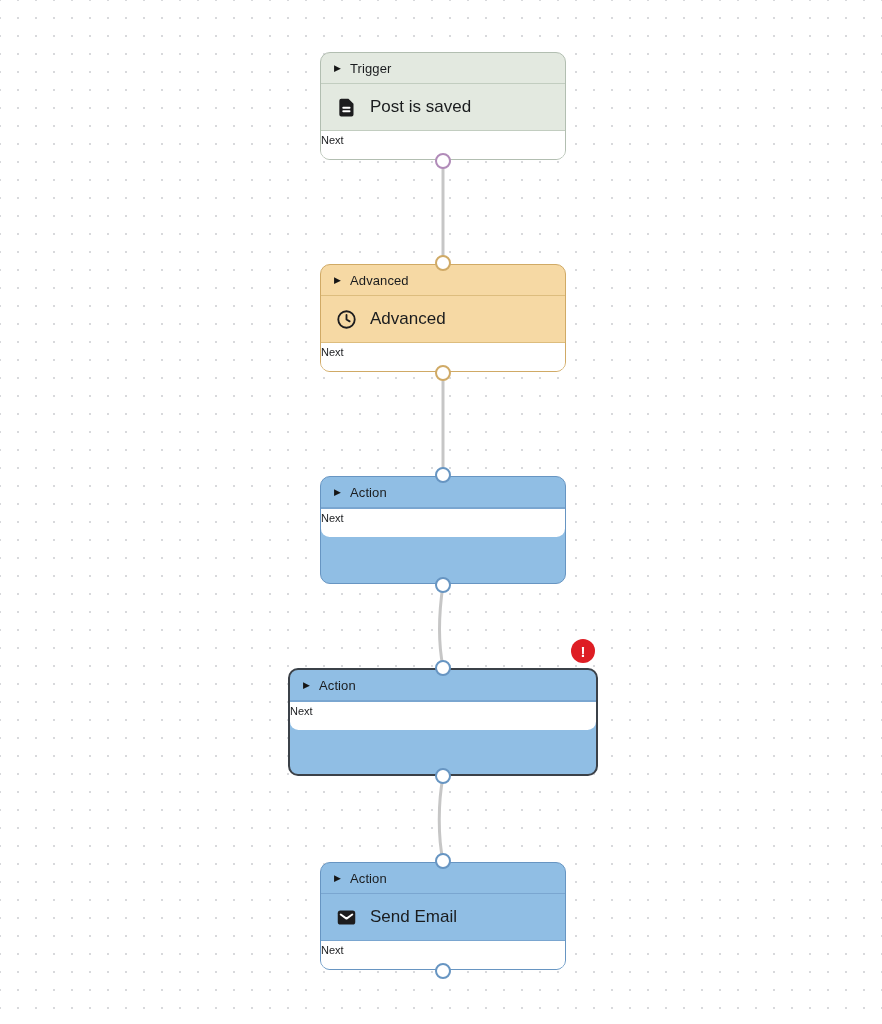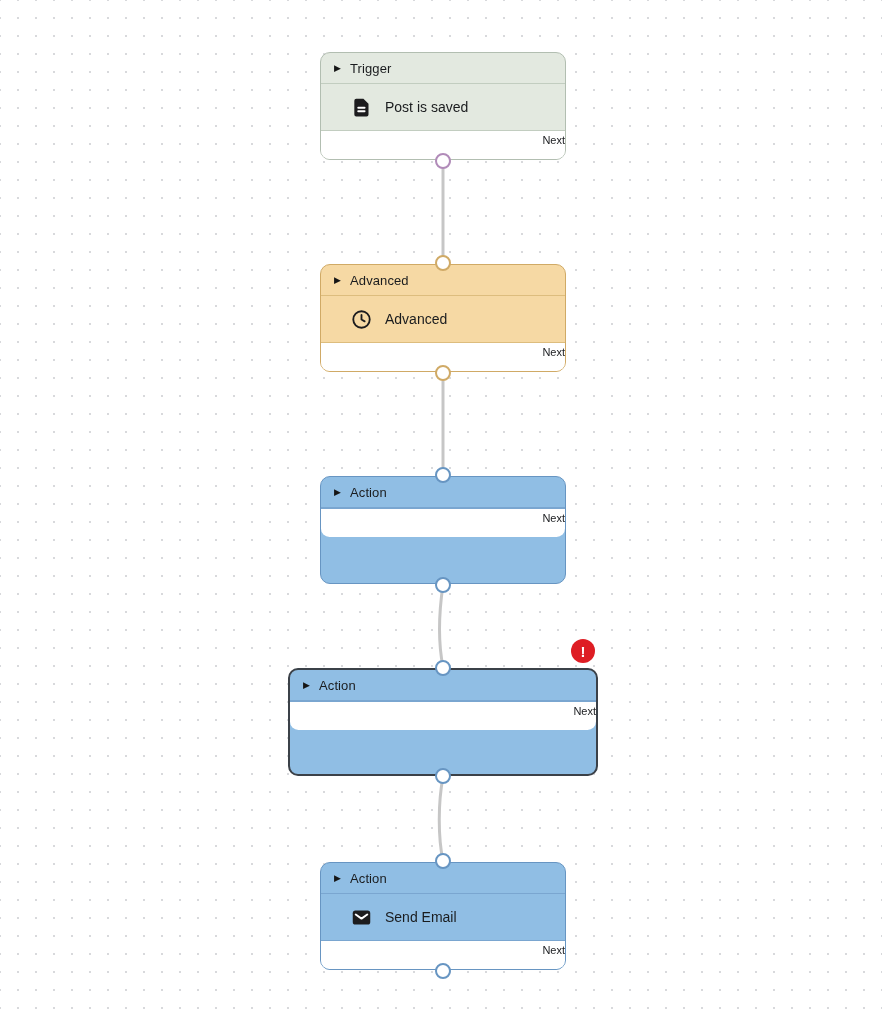--- a/index.html
+++ b/index.html
@@ -51,33 +51,33 @@
     font-size: 9px;
     line-height: 1;
     color: #151515;
     transform: translateY(-0.5px);
   }
   .node-body {
     flex: 1 1 auto;
     display: flex;
     align-items: center;
     gap: 13px;
-    padding: 0 12px 0 30px;
-    font-size: 14px;
+    padding: 0 12px 0 15px;
+    font-size: 17px;
   }
   .node-icon { width: 21px; height: 21px; flex: 0 0 21px; display: flex; }
   .node-icon svg { width: 100%; height: 100%; }
   .node-footer {
     flex: 0 0 25px;
     background: #ffffff;
     border-top: 1px solid var(--divider);
     border-radius: 0 0 8.5px 8.5px;
     display: flex;
     align-items: flex-start;
-    justify-content: flex-end;
+    justify-content: flex-start;
     padding-top: 3px;
     font-size: 11px;
     font-weight: 500;
     color: #202225;
   }
   .port {
     position: absolute;
     left: 50%;
     transform: translateX(-50%);
     width: 12px;

